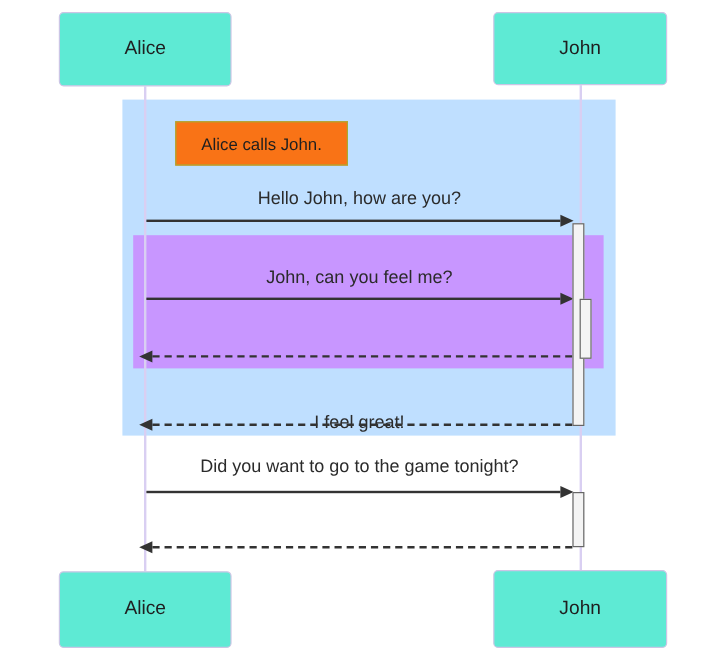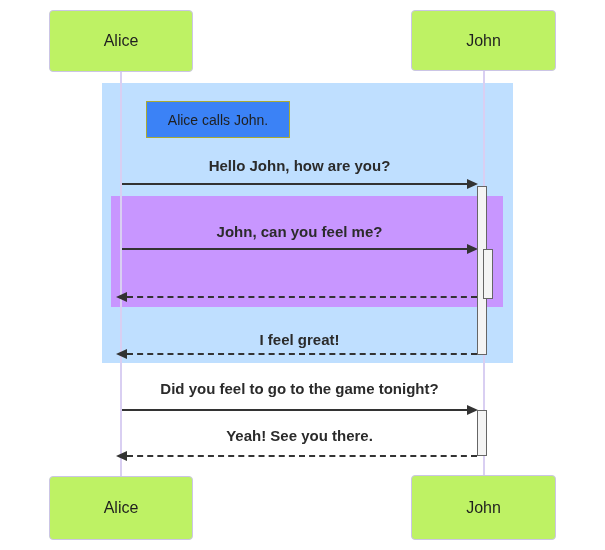--- a/index.html
+++ b/index.html
@@ -9,40 +9,40 @@
   }
   
   .rect-outer{position:absolute;left:102px;top:83px;width:411px;height:280px;background:#BFDFFF;z-index:1;}
   .rect-inner{position:absolute;left:111px;top:196px;width:392px;height:111px;background:#C896FF;z-index:2;}
   
   .lifeline{position:absolute;width:2px;background:#D9CFF2;z-index:3;}
   .lifeline.alice{left:120px;top:72px;height:404px;}
   .lifeline.john{left:483px;top:71px;height:404px;}
   
   .actor{
-    position:absolute;width:144px;height:62px;background:#bef264;border:1px solid #CBC5E5;
+    position:absolute;width:144px;height:62px;background:#5eead4;border:1px solid #CBC5E5;
     border-radius:4px;display:flex;align-items:center;justify-content:center;
     font-size:16px;color:#1f1f1f;z-index:10;box-sizing:border-box;
   }
   .actor.tl{left:49px;top:10px;}
   .actor.tr{left:411px;top:10px;width:145px;height:61px;}
   .actor.bl{left:49px;top:476px;height:64px;}
   .actor.br{left:411px;top:475px;width:145px;height:65px;}
   
   .note{
-    position:absolute;left:146px;top:101px;width:144px;height:37px;background:#3b82f6;
+    position:absolute;left:146px;top:101px;width:144px;height:37px;background:#f97316;
     border:1px solid #AAAA33;display:flex;align-items:center;justify-content:center;
     font-size:14px;color:#1f1f1f;z-index:4;box-sizing:border-box;
   }
   
   .msg-text{
     position:absolute;left:122px;width:355px;text-align:center;font-size:15px;line-height:18px;
-    color:#2b2b2b;z-index:5;font-weight:bold;
+    color:#2b2b2b;z-index:5;
   }
-  .t1{top:157px;}.t2{top:223px;}.t3{top:269px;}.t4{top:331px;}.t5{top:380px;}.t6{top:427px;}
+  .t1{top:157px;}.t2{top:223px;}.t3{top:269px;}.t4{top:344px;}.t5{top:380px;}.t6{top:427px;}
   
   .arrow-line{position:absolute;height:0;z-index:5;}
   .arrow-line.solid{border-top:2px solid #333;left:122px;width:345px;}
   .arrow-line.dashed{border-top:2px dashed #333;left:127px;width:350px;}
   .a1{top:183px;}.a2{top:248px;}.a3{top:296px;}.a4{top:353px;}.a5{top:409px;}.a6{top:455px;}
   .head{position:absolute;width:0;height:0;z-index:6;}
   .head.right{border-left:11px solid #333;border-top:5px solid transparent;border-bottom:5px solid transparent;left:467px;}
   .head.left{border-right:11px solid #333;border-top:5px solid transparent;border-bottom:5px solid transparent;left:116px;}
   .h1{top:179px;}.h2{top:244px;}.h3{top:292px;}.h4{top:349px;}.h5{top:405px;}.h6{top:451px;}
   
@@ -62,22 +62,21 @@
   <div class="lifeline alice"></div>
   <div class="lifeline john"></div>
 
   <div class="note">
     <span>Alice calls John.</span>
   </div>
 
   <div class="msg-text t1">Hello John, how are you?</div>
   <div class="msg-text t2">John, can you feel me?</div>
   <div class="msg-text t4">I feel great!</div>
-  <div class="msg-text t5">Did you feel to go to the game tonight?</div>
-  <div class="msg-text t6">Yeah! See you there.</div>
+  <div class="msg-text t5">Did you want to go to the game tonight?</div>
 
   <div class="arrow-line solid a1"></div>
   <div class="head right h1"></div>
 
   <div class="arrow-line solid a2"></div>
   <div class="head right h2"></div>
 
   <div class="arrow-line dashed a3"></div>
   <div class="head left h3"></div>
 

